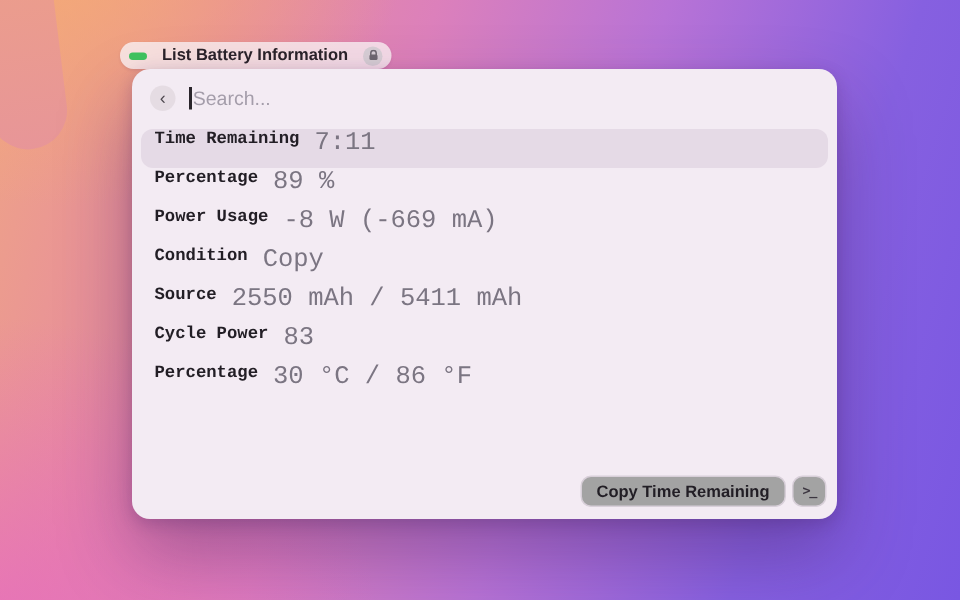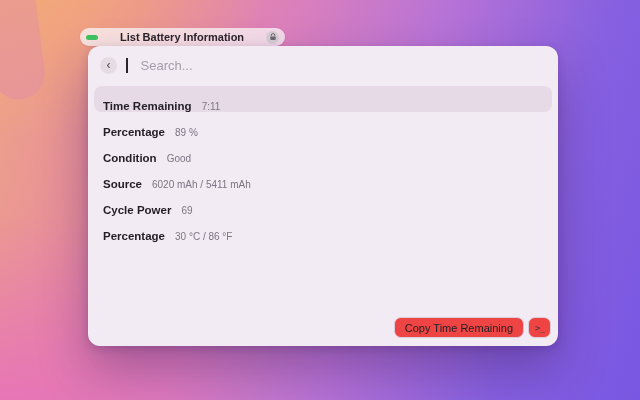--- a/index.html
+++ b/index.html
@@ -16,21 +16,21 @@
       linear-gradient(108deg,#efa585 0%,#e78d9d 20%,#dc80bb 38%,#b873d6 58%,#8660e0 80%,#7957e2 100%);
   }
   .blob{
     position:absolute;left:-14px;top:-62px;width:52px;height:162px;
     border-radius:26px;background:linear-gradient(180deg,#eda088,#e79599);
     transform:rotate(-7deg);opacity:.95;
   }
   
   .badge{
     position:absolute;left:80px;top:28px;height:18px;
-    display:flex;align-items:center;gap:22px;padding:0 6px;
+    display:flex;align-items:center;gap:10px;padding:0 6px;
     border-radius:9px;background:rgba(250,241,244,0.80);
     box-shadow:0 1px 2px rgba(90,40,90,0.12);
   }
   .battery-bar{width:12px;height:5px;border-radius:2.5px;background:#3ec45f;flex:none;}
   .badge-label{font-size:11px;font-weight:700;color:#2a2329;white-space:nowrap;}
   .lock-circle{
     width:13px;height:13px;border-radius:50%;background:#d8cfd5;
     display:flex;align-items:center;justify-content:center;flex:none;
   }
   
@@ -41,33 +41,33 @@
     display:flex;flex-direction:column;
   }
   .panel-header{height:38px;display:flex;align-items:center;gap:9px;padding:0 12px;flex:none;}
   .back-btn{
     width:17px;height:17px;border-radius:50%;background:#e5dce3;
     display:flex;align-items:center;justify-content:center;
     font-size:12px;line-height:1;color:#4d474e;cursor:default;flex:none;padding-bottom:1px;box-sizing:border-box;
   }
   .search-field{display:flex;align-items:center;flex:1;}
   .caret{width:1.5px;height:15px;background:#2a252b;margin-right:1px;flex:none;}
-  .search-placeholder{font-size:13px;color:#a49daa;padding-left:12px;}
+  .search-placeholder{font-size:13px;color:#a49daa;}
   
   .list{padding:2px 6px 0;flex:none;}
-  .row{height:26px;display:flex;align-items:flex-end;gap:10px;padding:0 9px;border-radius:8px;}
+  .row{height:26px;display:flex;align-items:flex-start;gap:10px;padding:0 9px;border-radius:8px;font-family:Liberation Mono, monospace;}
   .row.selected{background:#e5dae6;}
   .row-label{font-size:11.5px;font-weight:700;color:#221e25;white-space:nowrap;}
-  .row-value{font-size:10px;color:#7b7582;white-space:nowrap;}
+  .row-value{font-size:17px;color:#7b7582;white-space:nowrap;}
   
   .footer{margin-top:auto;display:flex;justify-content:flex-end;align-items:center;gap:4px;padding:0 7px 8px;flex:none;}
   .btn{
     height:21px;box-sizing:border-box;display:flex;align-items:center;justify-content:center;
-    background:#ef4444;border:1px solid #d8cfd9;border-radius:7px;
-    font-size:11px;font-weight:400;color:#221e25;padding:0 10px;
+    background:#a3a3a3;border:1px solid #d8cfd9;border-radius:7px;
+    font-size:11px;font-weight:700;color:#221e25;padding:0 10px;
   }
   .btn.term{width:23px;padding:0;font-family:"DejaVu Sans Mono",monospace;font-size:9px;color:#3c3640;letter-spacing:-1px;}
 </style>
 </head>
 <body>
 
 <div class="bg"></div>
 <div class="blob"></div>
 
 <div class="badge">
@@ -94,34 +94,38 @@
   <div class="row selected">
     <span class="row-label">Time Remaining</span>
     <span class="row-value">7:11</span>
   </div>
 
   <div class="row">
     <span class="row-label">Percentage</span>
     <span class="row-value">89 %</span>
   </div>
 
+  <div class="row">
+    <span class="row-label">Power Usage</span>
+    <span class="row-value">-8 W (-669 mA)</span>
+  </div>
 
   <div class="row">
     <span class="row-label">Condition</span>
-    <span class="row-value">Good</span>
+    <span class="row-value">Copy</span>
   </div>
 
   <div class="row">
     <span class="row-label">Source</span>
-    <span class="row-value">6020 mAh / 5411 mAh</span>
+    <span class="row-value">2550 mAh / 5411 mAh</span>
   </div>
 
   <div class="row">
     <span class="row-label">Cycle Power</span>
-    <span class="row-value">69</span>
+    <span class="row-value">83</span>
   </div>
 
 
   <div class="row">
     <span class="row-label">Percentage</span>
     <span class="row-value">30 °C / 86 °F</span>
   </div>
 </div>
 
   <div class="footer">

